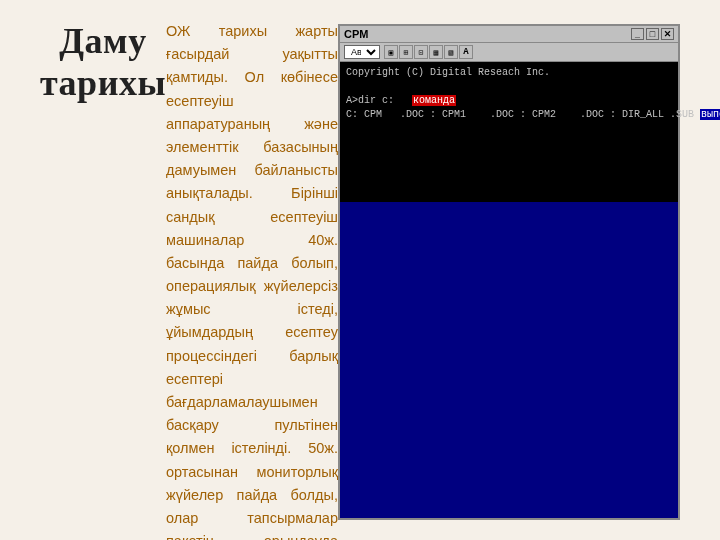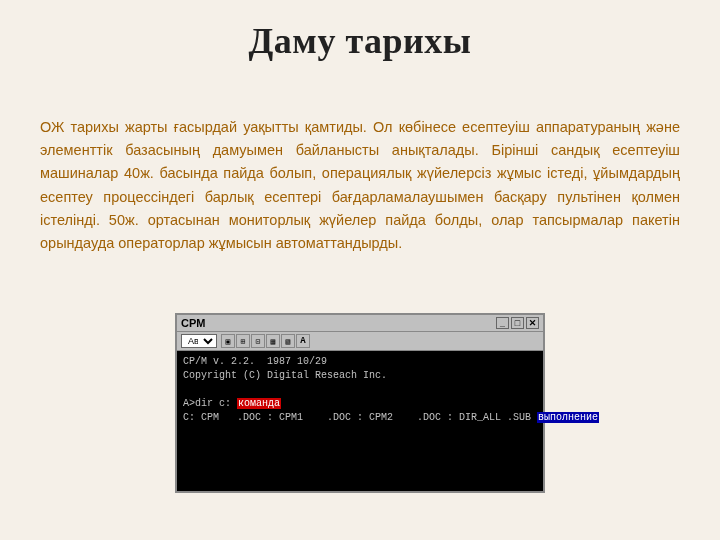--- a/index.html
+++ b/index.html
@@ -11,22 +11,21 @@
       font-family: Arial, sans-serif;
       overflow: hidden;
     }
 
     .page {
       width: 720px;
       height: 540px;
       background: #f5f0e8;
       padding: 20px 40px 20px 40px;
       display: flex;
-      flex-direction: column;
-      gap: 36px;
+      flex-direction: row;
     }
 
     .title {
       font-size: 36px;
       font-weight: bold;
       text-align: center;
       color: #222;
       font-family: Georgia, 'Times New Roman', serif;
       margin-bottom: 18px;
       letter-spacing: 0.5px;
@@ -42,21 +41,21 @@
     }
 
     
     .terminal-wrapper {
       display: flex;
       justify-content: center;
       margin-top: 4px;
     }
 
     .terminal-window {
-      width: 370px;
+      width: 342px;
       border: 2px solid #888;
       background: #000080;
       font-family: 'Courier New', monospace;
       font-size: 10px;
     }
 
     .terminal-titlebar {
       background: #c0c0c0;
       display: flex;
       align-items: center;
@@ -136,20 +135,21 @@
 
     .term-line {
       white-space: pre;
       color: #c0c0c0;
     }
 
     .term-line .highlight-red {
       background: #cc0000;
       color: #fff;
       padding: 0 1px;
+      margin-left: 12px;
     }
 
     .term-line .highlight-blue {
       background: #0000aa;
       color: #fff;
       padding: 0 1px;
     }
   </style>
 </head>
 <body>
@@ -182,21 +182,20 @@
           <div class="toolbar-icon-btn">▣</div>
           <div class="toolbar-icon-btn">⊞</div>
           <div class="toolbar-icon-btn">⊡</div>
           <div class="toolbar-icon-btn">▦</div>
           <div class="toolbar-icon-btn">▧</div>
           <div class="toolbar-icon-btn" style="font-weight:bold;font-size:9px;">A</div>
         </div>
       </div>
 
       <div class="terminal-body">
-        <div class="term-line">CP/M v. 2.2.  1987 10/29</div>
         <div class="term-line">Copyright (C) Digital Reseach Inc.</div>
         <div class="term-line">&nbsp;</div>
         <div class="term-line">A&gt;dir c: <span class="highlight-red">команда</span></div>
         <div class="term-line">C: CPM   .DOC : CPM1    .DOC : CPM2    .DOC : DIR_ALL .SUB <span class="highlight-blue">выполнение</span></div>
       </div>
     </div>
   </div>
 
 </div>
 

